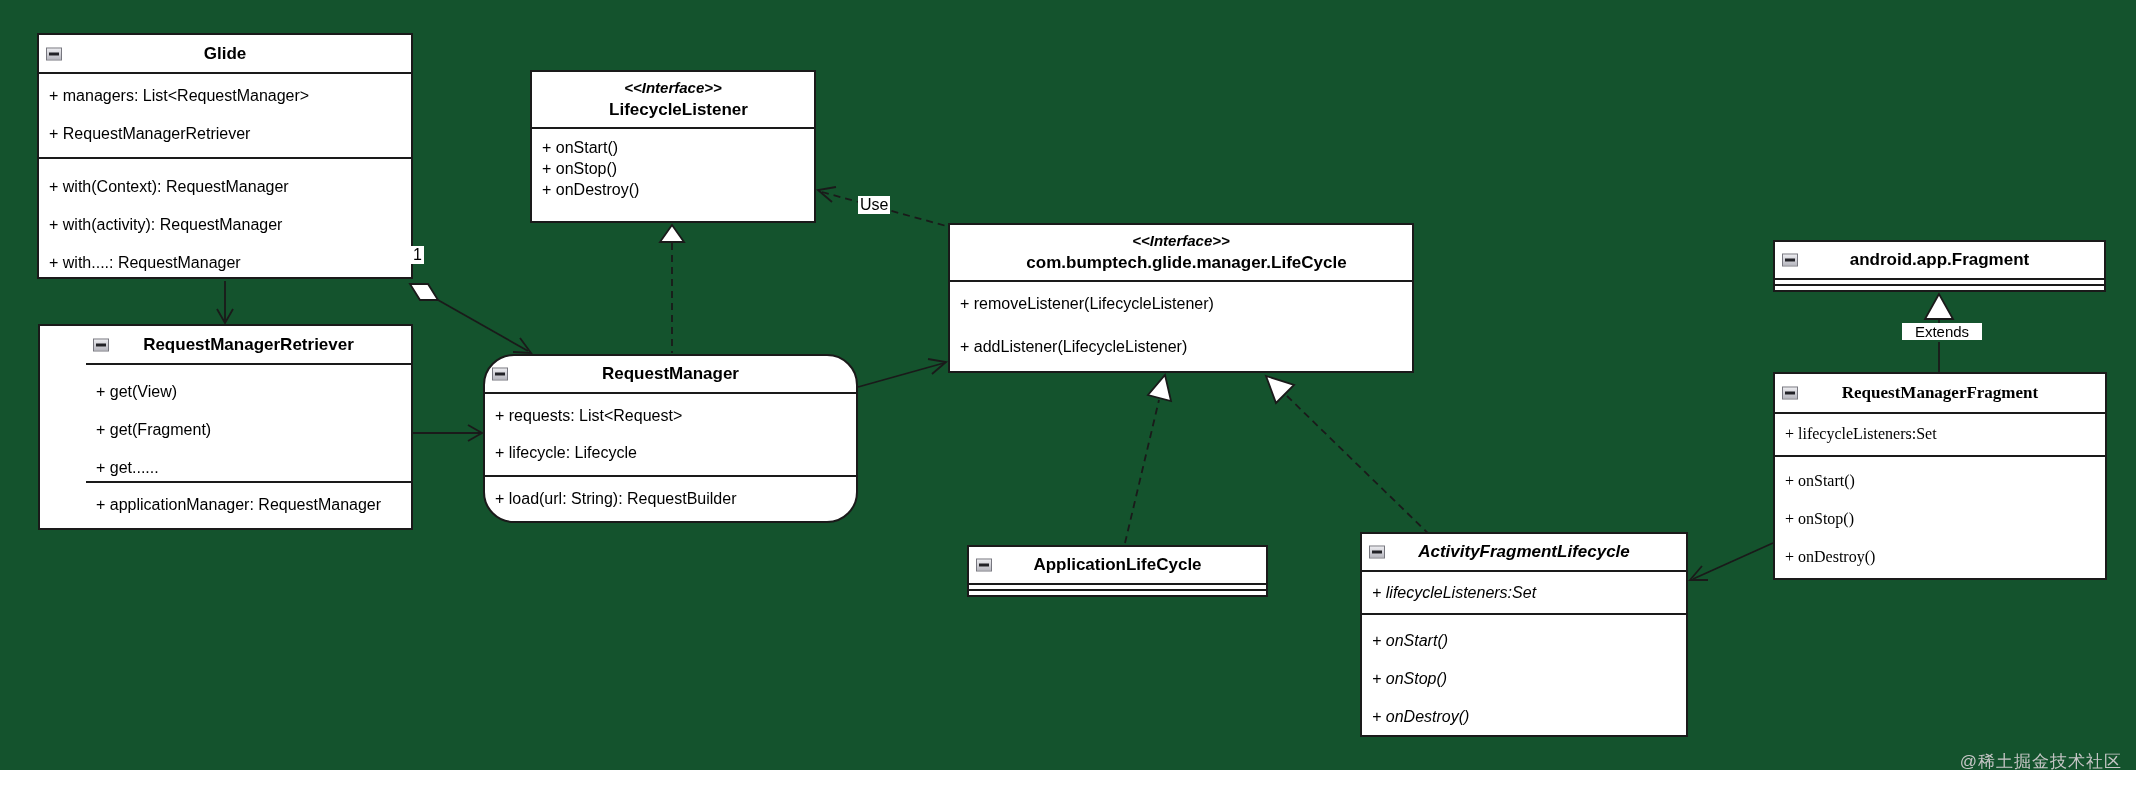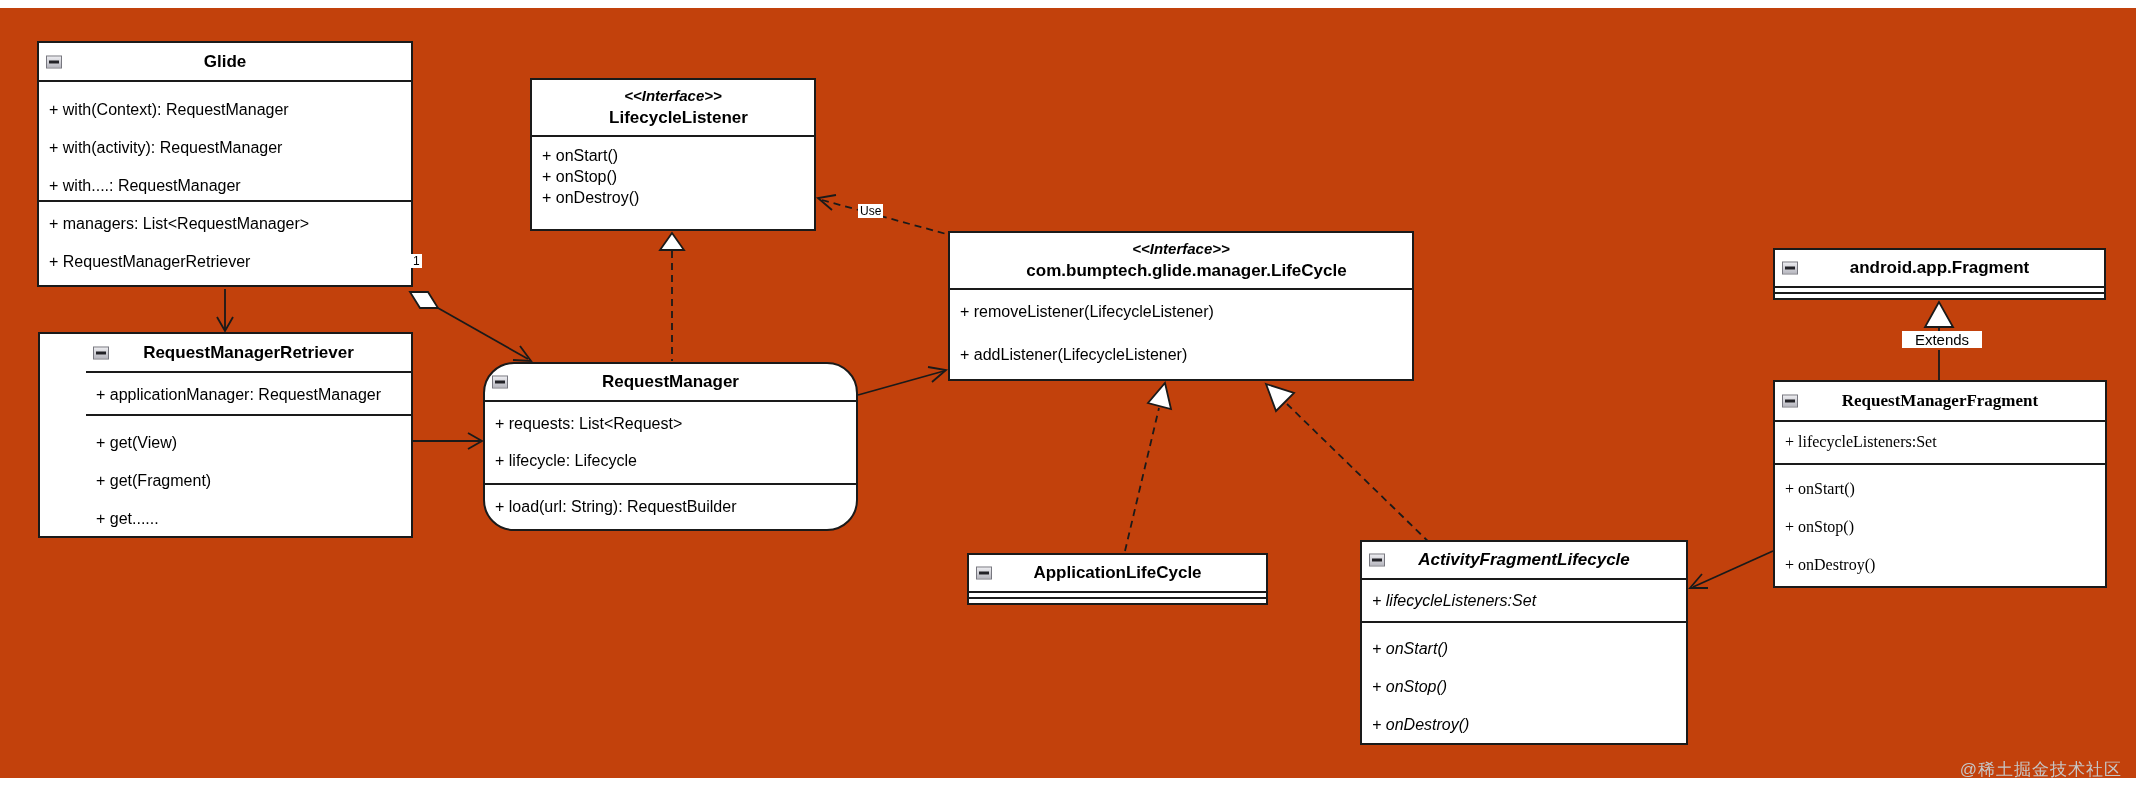--- a/index.html
+++ b/index.html
@@ -1,18 +1,18 @@
 <!DOCTYPE html>
 <html><head>
 <meta charset="utf-8">
 <style>
   html,body{margin:0;padding:0;background:#fff;}
   #canvas{
-    position:relative;width:2136px;height:770px;background:#c2410c;
-    font-family:"Liberation Sans","DejaVu Sans",sans-serif;color:#000;overflow:hidden;margin-top:8px;
+    position:relative;width:2136px;height:770px;background:#14532d;
+    font-family:"Liberation Sans","DejaVu Sans",sans-serif;color:#000;overflow:hidden;
   }
   svg.wires{position:absolute;left:0;top:0;pointer-events:none;}
   .uml-box{
     position:absolute;box-sizing:border-box;background:#fff;
     border:2px solid #1a1a1a;
   }
   .title-bar{
     position:relative;display:flex;align-items:center;justify-content:center;
     font-weight:bold;font-size:17px;white-space:nowrap;
   }
@@ -25,21 +25,21 @@
   .collapse-icon{
     position:absolute;left:7px;top:50%;transform:translateY(-50%);
     width:16px;height:13px;box-sizing:border-box;
     background:linear-gradient(#ececf0,#b7b7bf);border:1px solid #77777f;
     display:flex;align-items:center;justify-content:center;cursor:pointer;
   }
   .collapse-bar{width:10px;height:3px;background:#222227;}
   .sec{border-top:2px solid #1a1a1a;box-sizing:border-box;overflow:hidden;}
   .member{font-size:16px;padding-left:10px;white-space:nowrap;}
   .empty-row{border-top:2px solid #1a1a1a;height:4px;}
-  .edge-label{position:absolute;font-size:12px;background:#fff;padding:0 2px;white-space:nowrap;}
+  .edge-label{position:absolute;font-size:16px;background:#fff;padding:0 2px;white-space:nowrap;}
   .watermark{
     position:absolute;right:14px;top:750px;font-size:17px;color:#c6c6c6;
     letter-spacing:1px;white-space:nowrap;
   }
 </style>
 </head>
 <body>
 
 <div id="canvas">
 
@@ -97,47 +97,47 @@
       <line x1="1939" y1="342" x2="1939" y2="372"></line>
     </g>
   </svg>
 
   <div class="uml-box" style="left:37px;top:33px;width:376px;height:246px;">
     <div class="title-bar" style="height:37px;">
       <span class="collapse-icon">
           <span class="collapse-bar"></span>
         </span>
       <span>Glide</span>
+    </div>
+    <div class="sec" style="height:85px;padding-top:3px;">
+      <div class="member" style="line-height:38px;">+ managers: List&lt;RequestManager&gt;</div>
+      <div class="member" style="line-height:38px;">+ RequestManagerRetriever</div>
     </div>
     <div class="sec" style="height:120px;padding-top:9px;">
       <div class="member" style="line-height:38px;">+ with(Context): RequestManager</div>
       <div class="member" style="line-height:38px;">+ with(activity): RequestManager</div>
       <div class="member" style="line-height:38px;">+ with....: RequestManager</div>
     </div>
-    <div class="sec" style="height:85px;padding-top:3px;">
-      <div class="member" style="line-height:38px;">+ managers: List&lt;RequestManager&gt;</div>
-      <div class="member" style="line-height:38px;">+ RequestManagerRetriever</div>
-    </div>
   </div>
 
   <div class="uml-box" style="left:38px;top:324px;width:375px;height:206px;padding-left:46px;">
     <div class="title-bar" style="height:37px;">
       <span class="collapse-icon">
           <span class="collapse-bar"></span>
         </span>
       <span>RequestManagerRetriever</span>
-    </div>
-    <div class="sec" style="height:43px;">
-      <div class="member" style="line-height:43px;">+ applicationManager: RequestManager</div>
     </div>
     <div class="sec" style="height:118px;padding-top:8px;">
       <div class="member" style="line-height:38px;">+ get(View)</div>
       <div class="member" style="line-height:38px;">+ get(Fragment)</div>
       <div class="member" style="line-height:38px;">+ get......</div>
     </div>
+    <div class="sec" style="height:43px;">
+      <div class="member" style="line-height:43px;">+ applicationManager: RequestManager</div>
+    </div>
   </div>
 
   <div class="uml-box" style="left:530px;top:70px;width:286px;height:153px;">
     <div class="iface-title" style="height:55px;">
       <span class="stereotype">&lt;&lt;Interface&gt;&gt;</span>
       <span class="iface-name">LifecycleListener</span>
     </div>
     <div class="sec" style="height:92px;padding-top:8px;">
       <div class="member" style="line-height:21px;">+ onStart()</div>
       <div class="member" style="line-height:21px;">+ onStop()</div>

